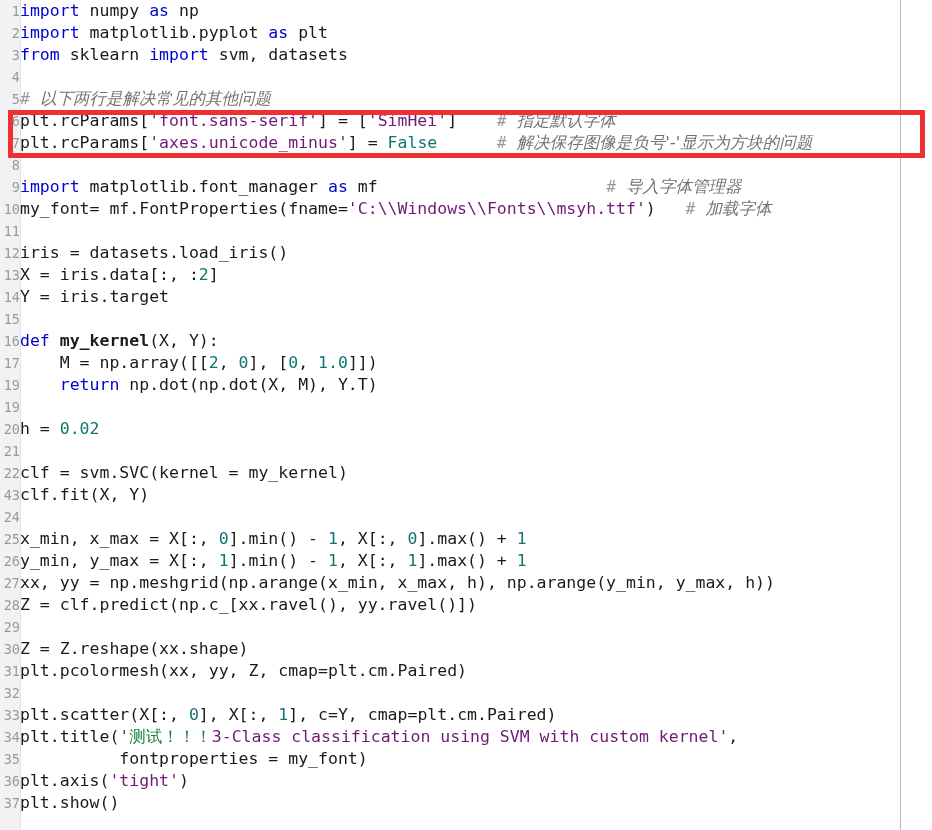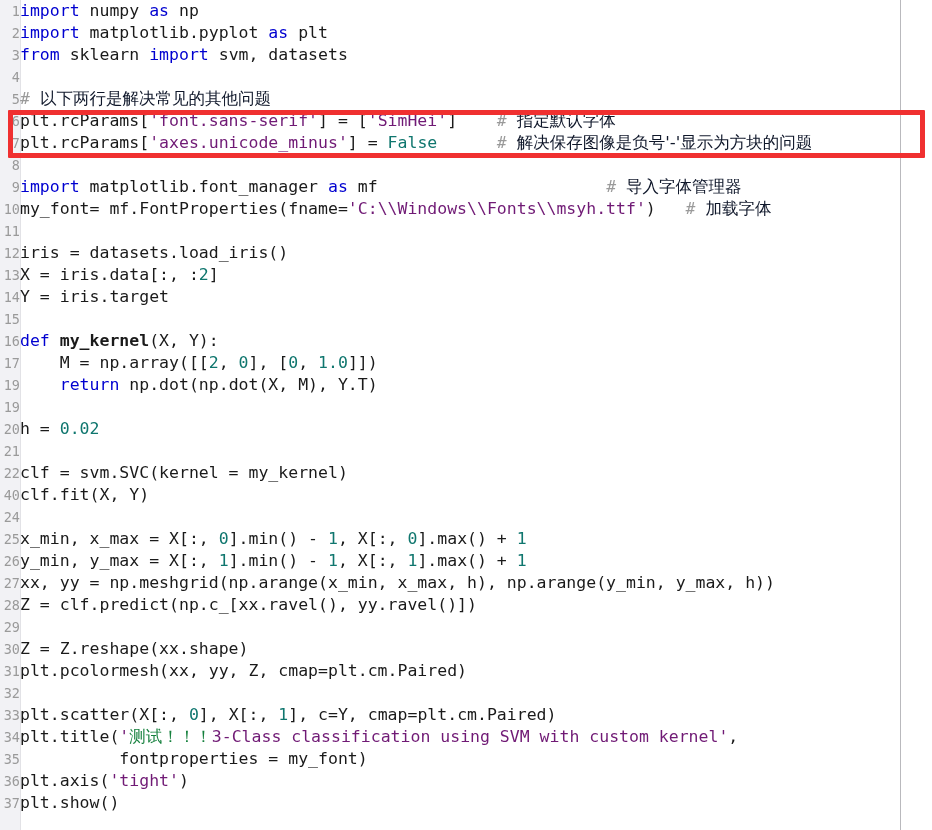--- a/index.html
+++ b/index.html
@@ -73,21 +73,21 @@
     vertical-align: baseline;
   }
 
   
   .kw   { color: #0000d0; }            
   .str  { color: #701a75; }            
   .num2 { color: #0f766e; }            
   .cmt  { color: #9a9a9a; font-style: italic; }  
   .fn   { color: #1a1a1a; font-weight: bold; }            
   .cn   { color: #15803d; font-family: "DejaVu Sans", sans-serif; } 
-  .cmtcn{ color: #0f172a; font-family: "DejaVu Sans", sans-serif; }
+  .cmtcn{ color: #737373; font-style: italic; font-family: "DejaVu Sans", sans-serif; }
 
   
   #hl-box {
     position: absolute;
     left: 8px;
     top: 110px;
     width: 917px;
     height: 48px;
     border: 5px solid #f03030;
     box-sizing: border-box;
@@ -119,21 +119,21 @@
       <div class="ln"><span class="num">13</span><span class="src">X = iris.data[:, :<span class="num2">2</span>]</span></div>
       <div class="ln"><span class="num">14</span><span class="src">Y = iris.target</span></div>
       <div class="ln"><span class="num">15</span><span class="src">&nbsp;</span></div>
       <div class="ln"><span class="num">16</span><span class="src"><span class="kw">def</span> <span class="fn">my_kernel</span>(X, Y):</span></div>
       <div class="ln"><span class="num">17</span><span class="src">    M = np.array([[<span class="num2">2</span>, <span class="num2">0</span>], [<span class="num2">0</span>, <span class="num2">1.0</span>]])</span></div>
       <div class="ln"><span class="num">19</span><span class="src">    <span class="kw">return</span> np.dot(np.dot(X, M), Y.T)</span></div>
       <div class="ln"><span class="num">19</span><span class="src">&nbsp;</span></div>
       <div class="ln"><span class="num">20</span><span class="src">h = <span class="num2">0.02</span></span></div>
       <div class="ln"><span class="num">21</span><span class="src">&nbsp;</span></div>
       <div class="ln"><span class="num">22</span><span class="src">clf = svm.SVC(kernel = my_kernel)</span></div>
-      <div class="ln"><span class="num">40</span><span class="src">clf.fit(X, Y)</span></div>
+      <div class="ln"><span class="num">43</span><span class="src">clf.fit(X, Y)</span></div>
       <div class="ln"><span class="num">24</span><span class="src">&nbsp;</span></div>
       <div class="ln"><span class="num">25</span><span class="src">x_min, x_max = X[:, <span class="num2">0</span>].min() - <span class="num2">1</span>, X[:, <span class="num2">0</span>].max() + <span class="num2">1</span></span></div>
       <div class="ln"><span class="num">26</span><span class="src">y_min, y_max = X[:, <span class="num2">1</span>].min() - <span class="num2">1</span>, X[:, <span class="num2">1</span>].max() + <span class="num2">1</span></span></div>
       <div class="ln"><span class="num">27</span><span class="src">xx, yy = np.meshgrid(np.arange(x_min, x_max, h), np.arange(y_min, y_max, h))</span></div>
       <div class="ln"><span class="num">28</span><span class="src">Z = clf.predict(np.c_[xx.ravel(), yy.ravel()])</span></div>
       <div class="ln"><span class="num">29</span><span class="src">&nbsp;</span></div>
       <div class="ln"><span class="num">30</span><span class="src">Z = Z.reshape(xx.shape)</span></div>
       <div class="ln"><span class="num">31</span><span class="src">plt.pcolormesh(xx, yy, Z, cmap=plt.cm.Paired)</span></div>
       <div class="ln"><span class="num">32</span><span class="src">&nbsp;</span></div>
       <div class="ln"><span class="num">33</span><span class="src">plt.scatter(X[:, <span class="num2">0</span>], X[:, <span class="num2">1</span>], c=Y, cmap=plt.cm.Paired)</span></div>

